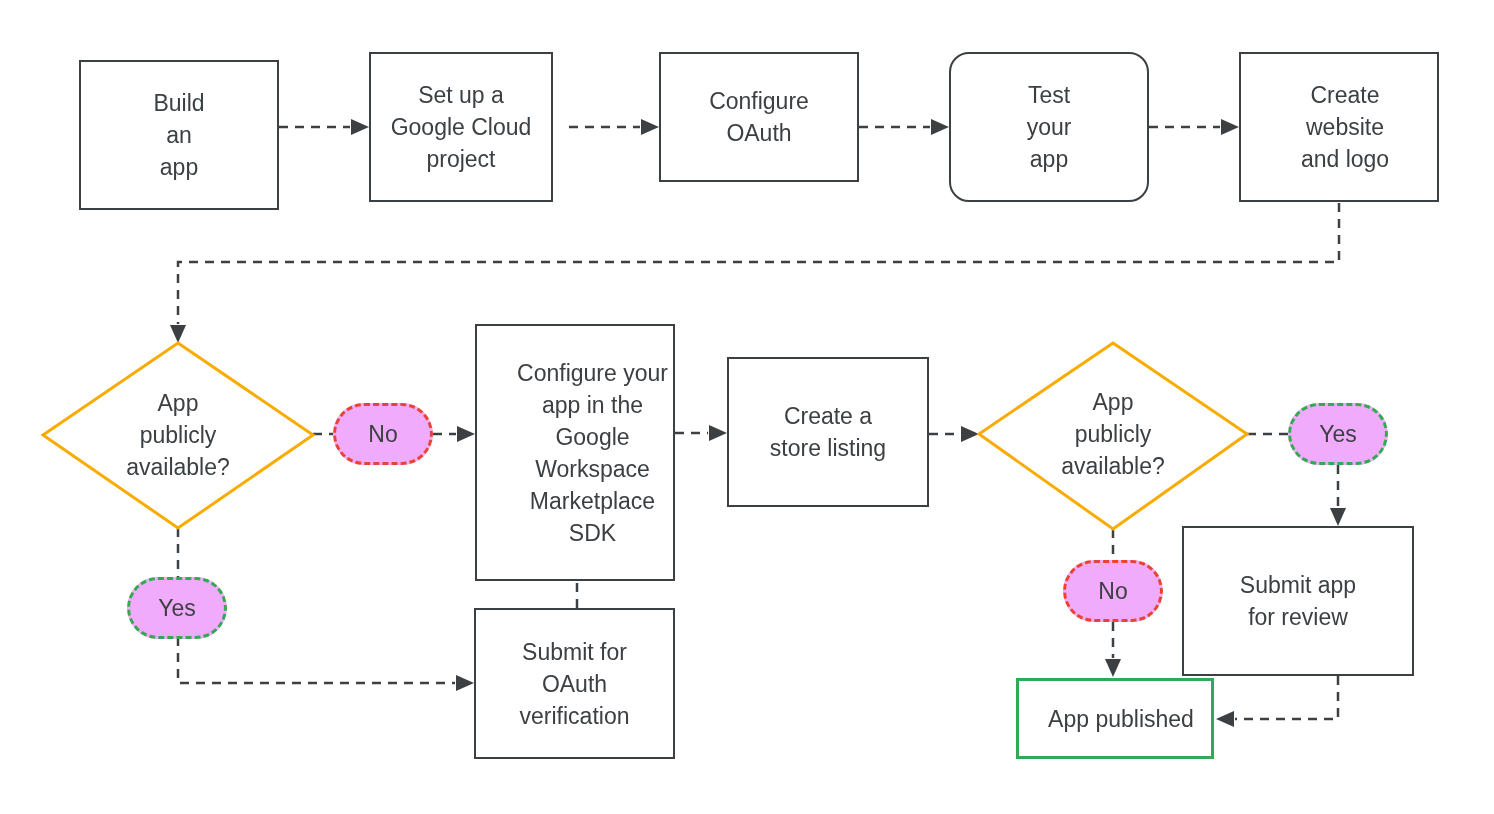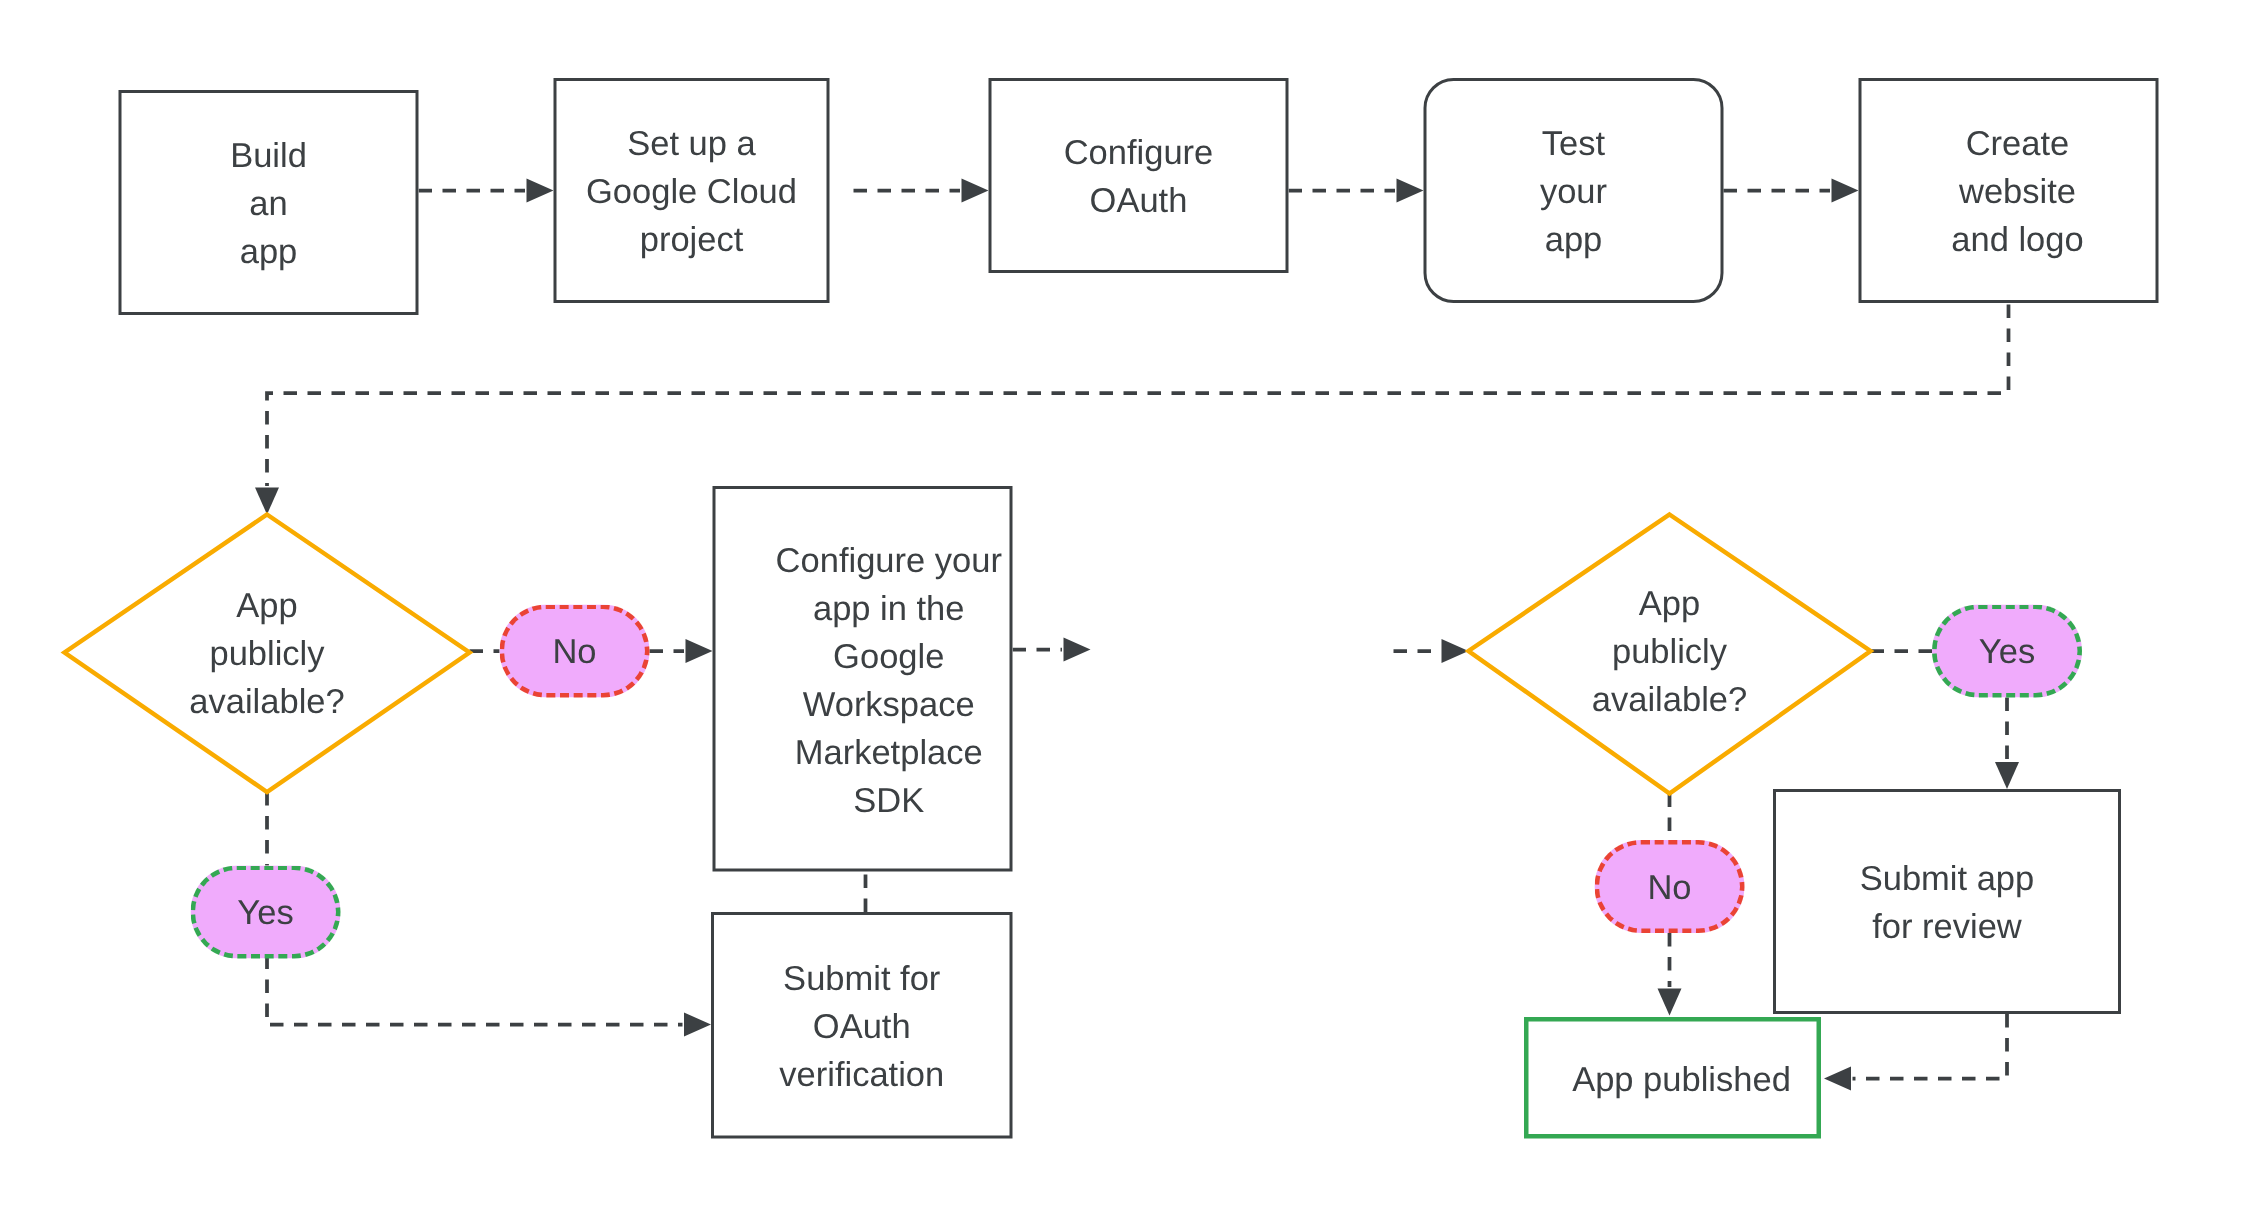--- a/index.html
+++ b/index.html
@@ -190,20 +190,22 @@
 
   <div class="edge-label no" style="left:333px; top:403px; width:100px; height:62px;">No</div>
 
   <div class="node process" style="left:475px; top:324px; width:200px; height:257px;padding-left:35px;">Configure your
 app in the
 Google
 Workspace
 Marketplace
 SDK</div>
 
+  <div class="node process" style="left:727px; top:357px; width:202px; height:150px;">Create a
+store listing</div>
 
   <div class="diamond-label" style="left:1003px; top:386px; width:220px; height:96px;">App
 publicly
 available?</div>
 
   <div class="edge-label yes" style="left:1288px; top:403px; width:100px; height:62px;">Yes</div>
 
   <div class="edge-label yes" style="left:127px; top:577px; width:100px; height:62px;">Yes</div>
 
   <div class="node process" style="left:474px; top:608px; width:201px; height:151px;">Submit for

